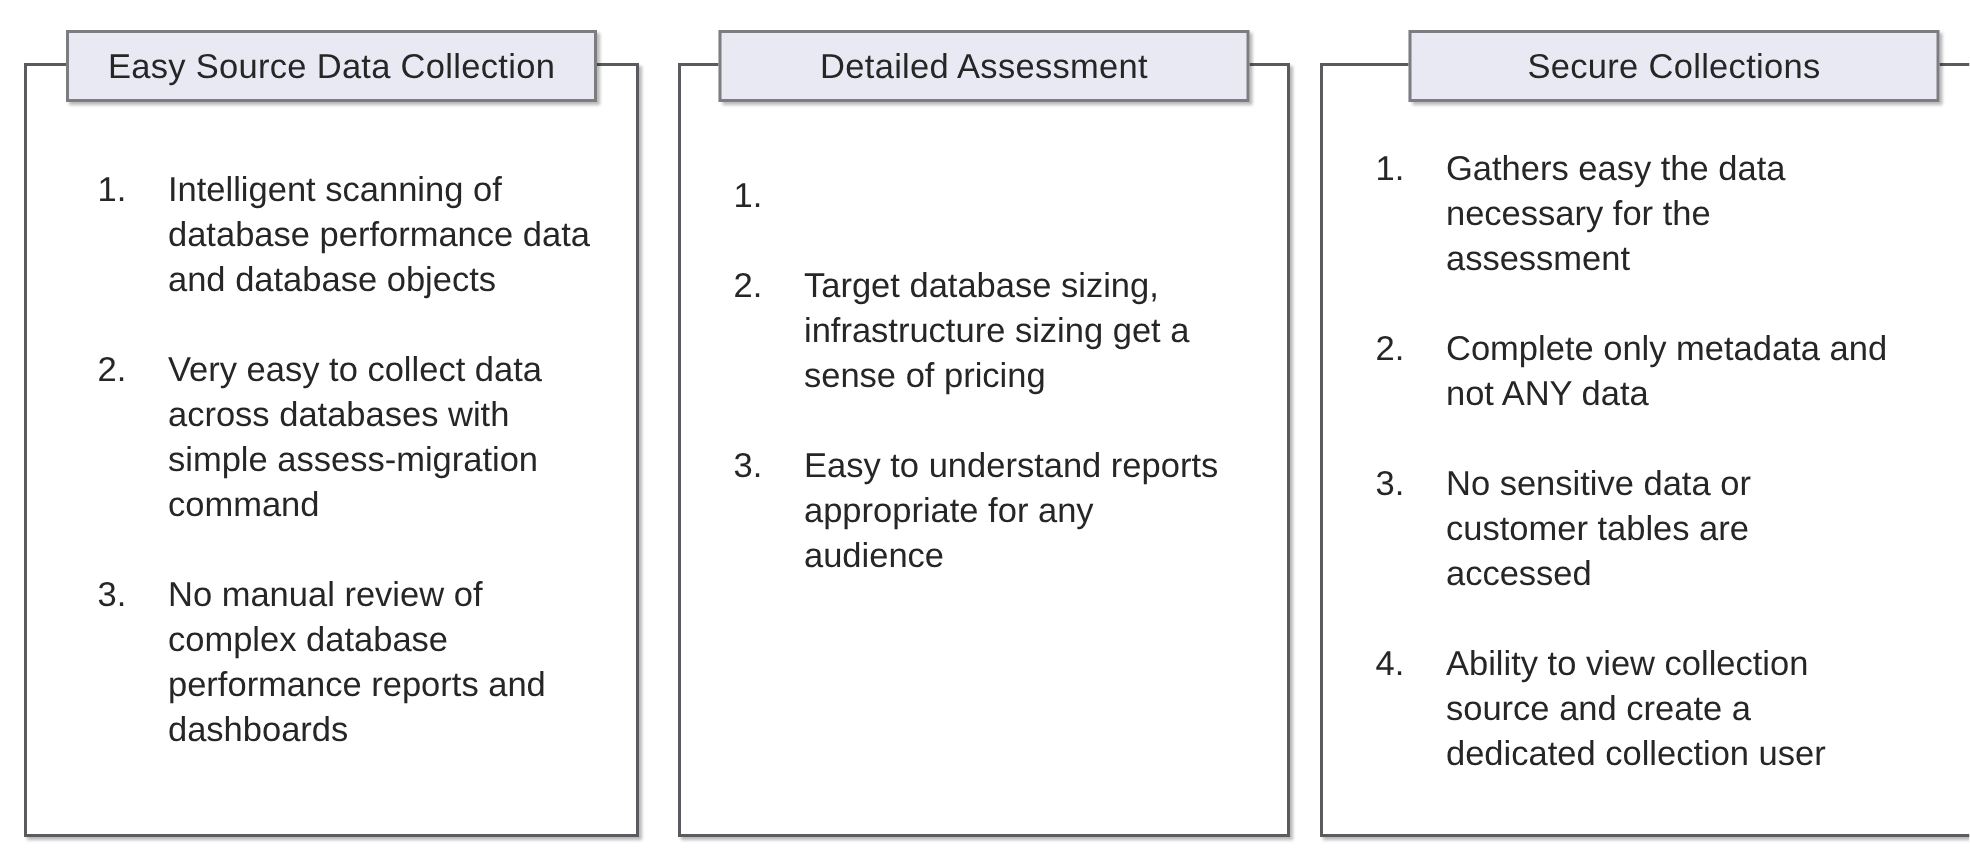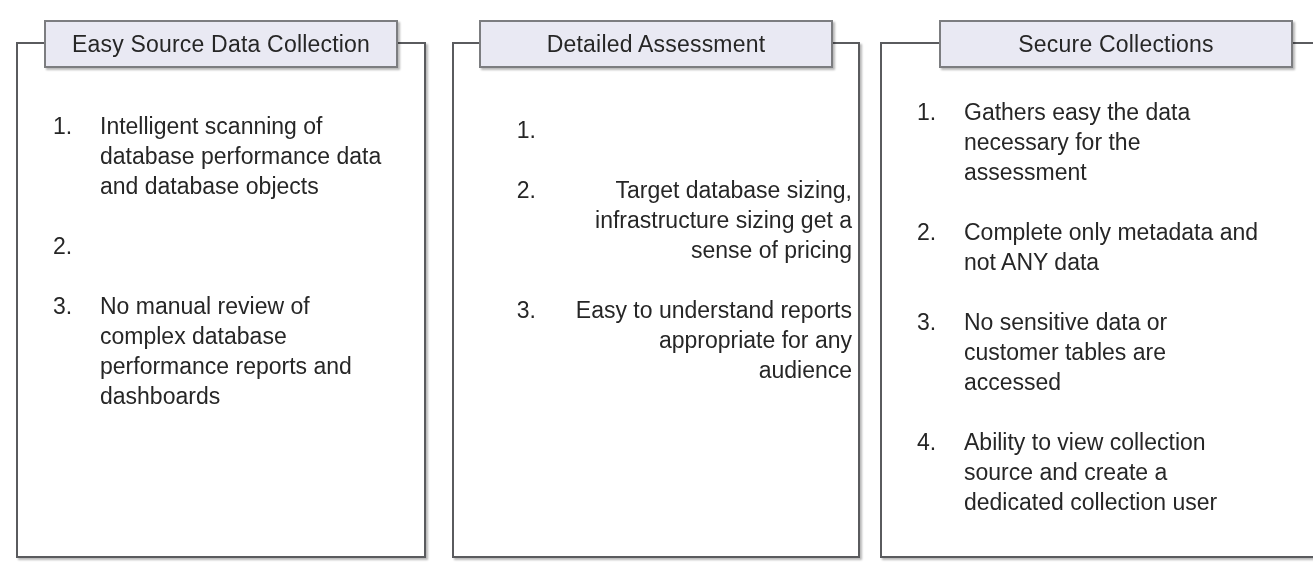--- a/index.html
+++ b/index.html
@@ -17,22 +17,22 @@
   }
   .panel {
     position: absolute;
     top: 42px;
     height: 516px;
     box-sizing: border-box;
     border: 2px solid var(--panel-border, #5a5b5e);
     background: #ffffff;
     box-shadow: 2px 2px 2px rgba(0,0,0,0.28);
   }
-  .panel-1 { left: 16px;  width: 410px; }
-  .panel-2 { left: 452px; width: 408px; text-align: right; }
+  .panel-1 { left: 16px;  width: 410px; padding-left: 12px; }
+  .panel-2 { left: 452px; width: 408px; }
   .panel-3 { left: 880px; width: 472px; }
 
   .title-box {
     position: absolute;
     top: -24px;
     left: 50%;
     transform: translateX(-50%);
     width: 354px;
     height: 48px;
     box-sizing: border-box;
@@ -88,20 +88,24 @@
     </header>
     <div class="body">
         <div class="item">
           <div class="num">1.</div>
           <div class="txt">Intelligent scanning of
 database performance data
 and database objects</div>
         </div>
         <div class="item">
           <div class="num">2.</div>
+          <div class="txt">Very easy to collect data
+across databases with
+simple assess-migration
+command</div>
         </div>
         <div class="item">
           <div class="num">3.</div>
           <div class="txt">No manual review of
 complex database
 performance reports and
 dashboards</div>
         </div>
       </div>
   </section>

